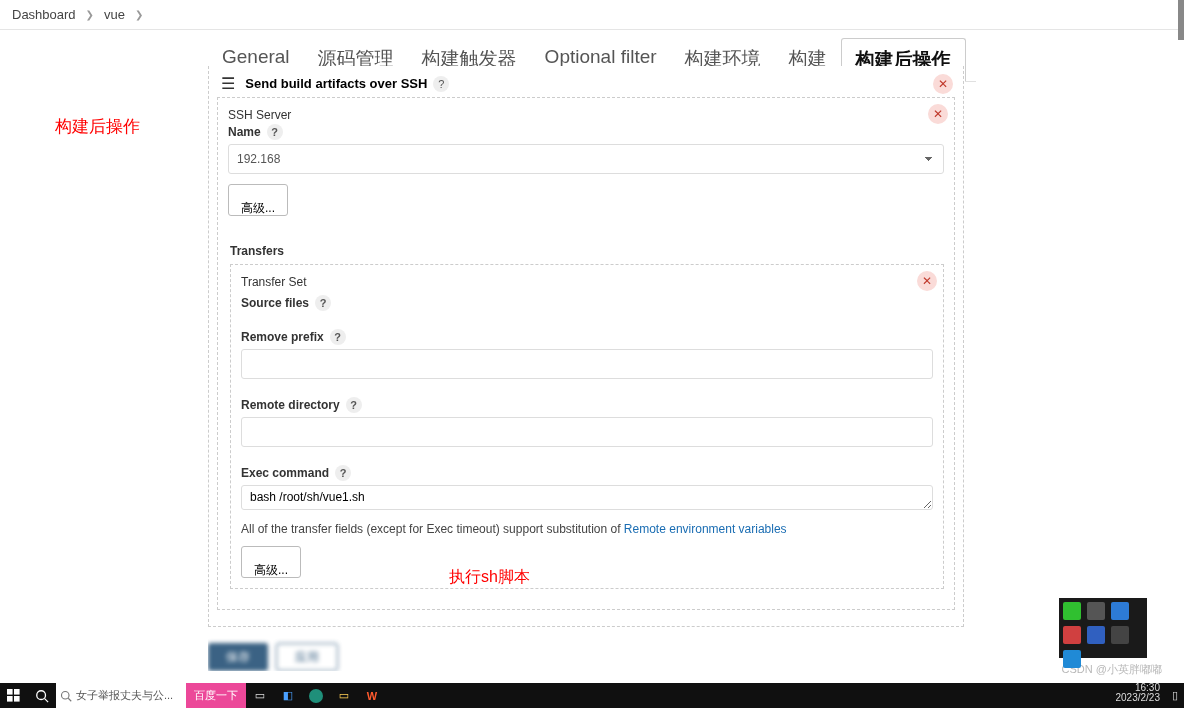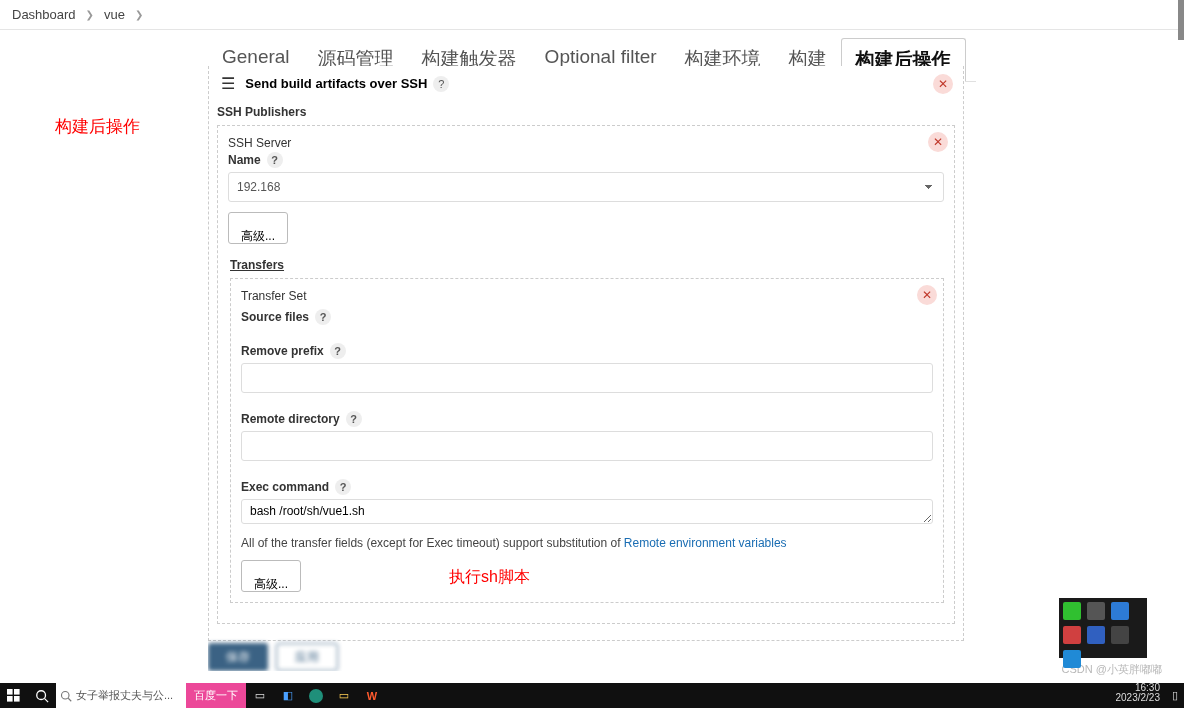--- a/index.html
+++ b/index.html
@@ -73,39 +73,38 @@
     <div class="panel">
       <div class="panel-head">
         <span class="drag">☰</span>
         <span class="panel-title">Send build artifacts over SSH</span>
         <span class="help">?</span>
         <span class="delete-btn">
           <span>✕</span>
         </span>
       </div>
 
-      <div class="sub-head">SSH Publishers</div>
 
       <div class="sub-panel" style="padding-bottom:14px;">
         <span class="delete-btn" style="top:6px; right:6px;">
           <span>✕</span>
         </span>
         <div style="font-size:12px; color:#333;">SSH Server</div>
         <div class="field-label" style="margin-top:2px;">
           <span>Name</span>
           <span class="help">?</span>
         </div>
         <select class="select-like">
           <option>192.168</option>
         </select>
         <div style="display:flex;">
             <button class="btn">高级...</button>
           </div>
 
-        <div class="sub-head" style="margin-top:14px;text-decoration:underline;">Transfers</div>
+        <div class="sub-head" style="margin-top:28px;">Transfers</div>
 
         <div class="sub-panel">
           <span class="delete-btn" style="top:6px; right:6px;">
             <span>✕</span>
           </span>
           <div style="font-size:12px; color:#333;">Transfer Set</div>
           <div class="field-label">
             <span>Source files</span>
             <span class="help">?</span>
           </div>

